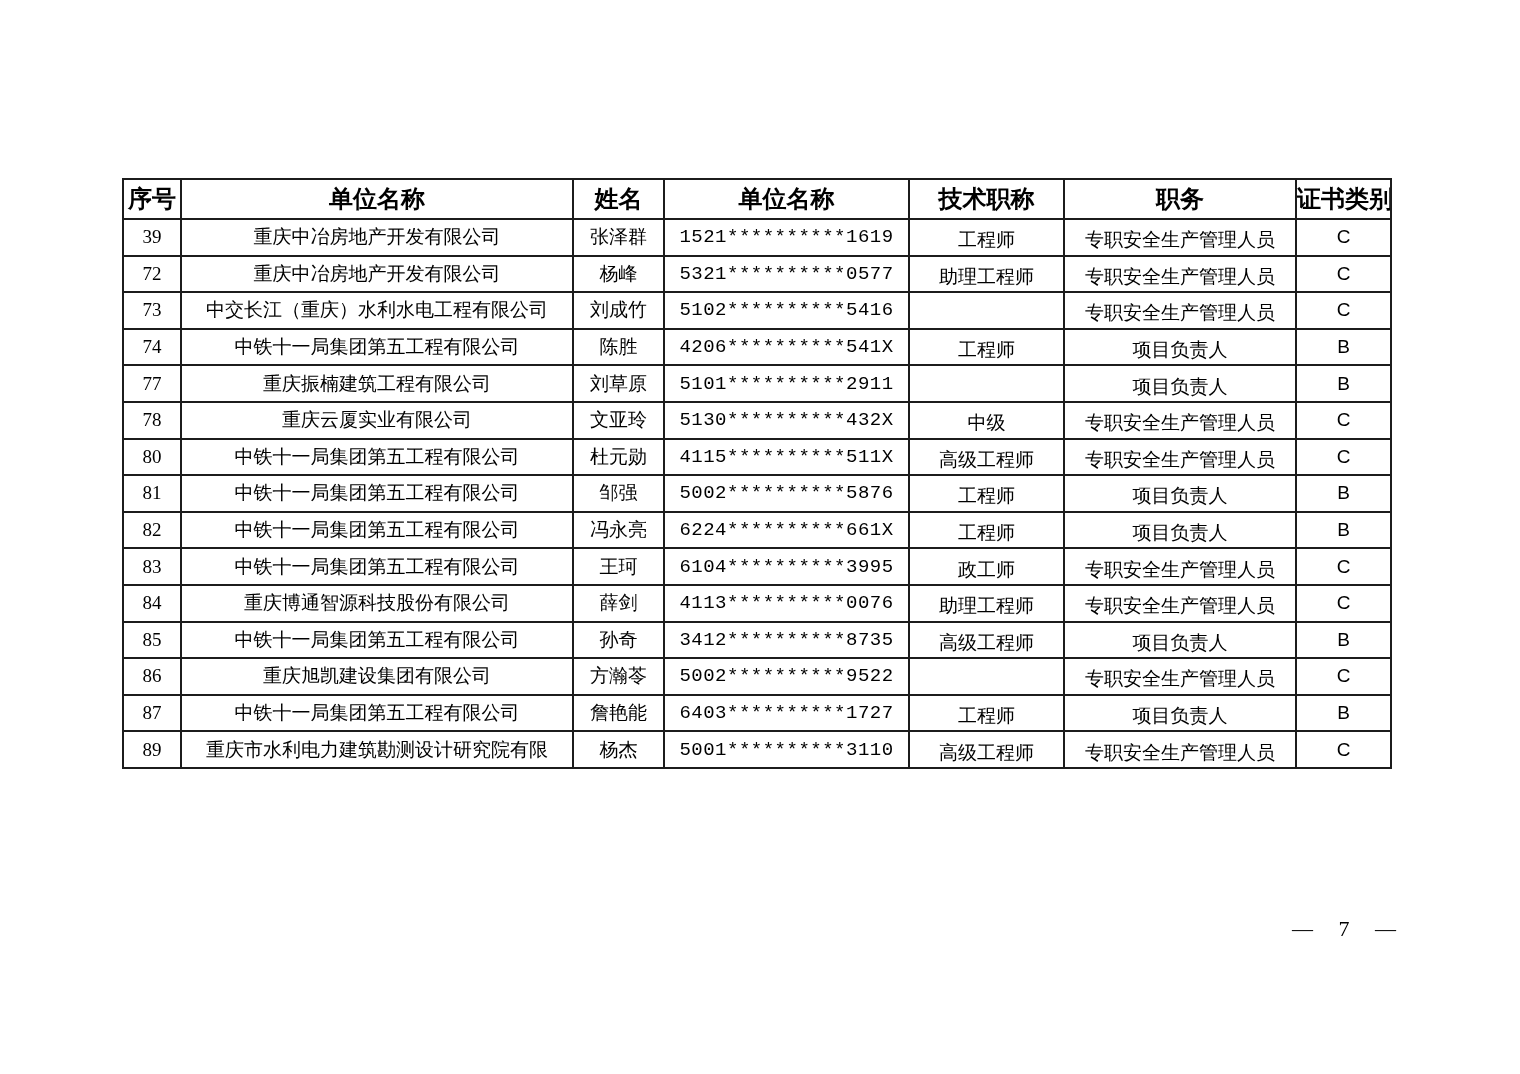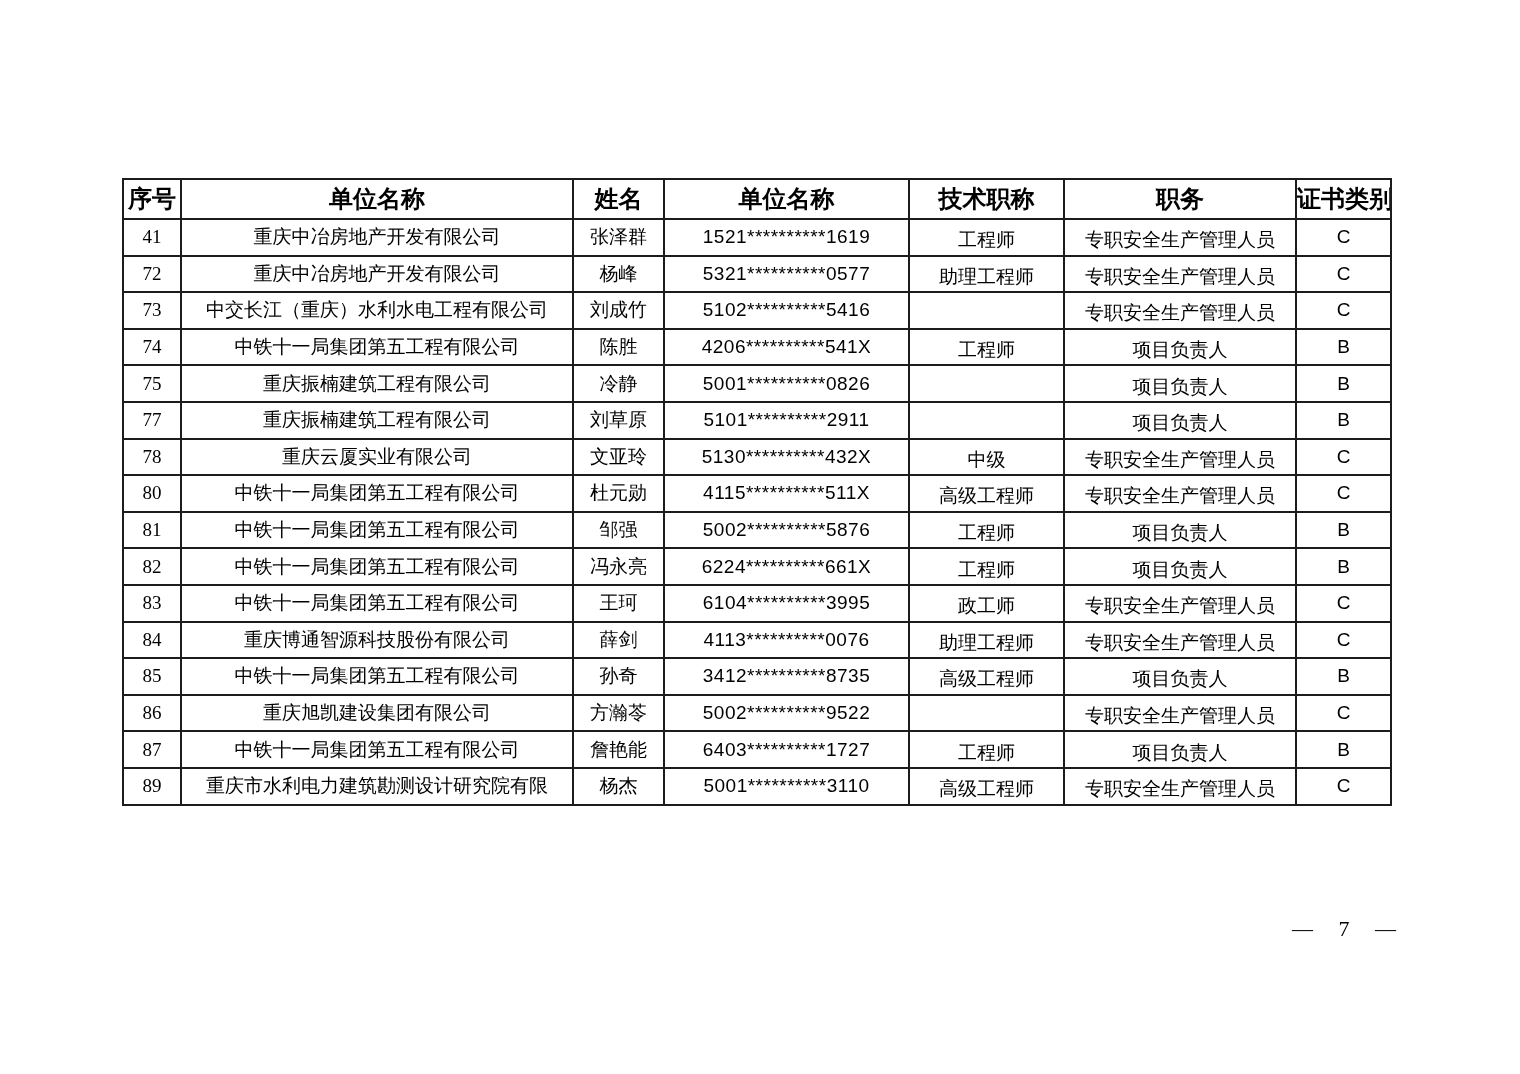--- a/index.html
+++ b/index.html
@@ -35,21 +35,21 @@
     vertical-align: middle;
   }
   table.roster td {
     height: 34.6px;
     font-size: 19px;
     text-align: center;
     vertical-align: middle;
   }
   td.col-no { font-size: 17px; }
   td.col-id {
-    font-family: Liberation Sans, sans-serif;
+    font-family: Liberation Mono, monospace;
     font-size: 19px;
     letter-spacing: 0.5px;
   }
   td.col-title, td.col-position {
     text-align: left;
     padding-left: 11px;
     margin-left: 28px;
   }
   .shift-down {
     position: relative;
@@ -93,21 +93,21 @@
         <th>单位名称</th>
         <th>姓名</th>
         <th>单位名称</th>
         <th>技术职称</th>
         <th>职务</th>
         <th>证书类别</th>
       </tr>
     </thead>
     <tbody id="table-body">
         <tr>
-      <td class="col-no">41</td>
+      <td class="col-no">39</td>
       <td class="col-company">重庆中冶房地产开发有限公司</td>
       <td class="col-name">张泽群</td>
       <td class="col-id">1521**********1619</td>
       <td class="col-title"><span class="shift-down">工程师</span></td>
       <td class="col-position"><span class="shift-down">专职安全生产管理人员</span></td>
       <td class="col-category">C</td>
     </tr>
         <tr>
       <td class="col-no">72</td>
       <td class="col-company">重庆中冶房地产开发有限公司</td>
@@ -129,29 +129,20 @@
         <tr>
       <td class="col-no">74</td>
       <td class="col-company">中铁十一局集团第五工程有限公司</td>
       <td class="col-name">陈胜</td>
       <td class="col-id">4206**********541X</td>
       <td class="col-title"><span class="shift-down">工程师</span></td>
       <td class="col-position"><span class="shift-down">项目负责人</span></td>
       <td class="col-category">B</td>
     </tr>
         <tr>
-      <td class="col-no">75</td>
-      <td class="col-company">重庆振楠建筑工程有限公司</td>
-      <td class="col-name">冷静</td>
-      <td class="col-id">5001**********0826</td>
-      <td class="col-title"><span class="shift-down"></span></td>
-      <td class="col-position"><span class="shift-down">项目负责人</span></td>
-      <td class="col-category">B</td>
-    </tr>
-        <tr>
       <td class="col-no">77</td>
       <td class="col-company">重庆振楠建筑工程有限公司</td>
       <td class="col-name">刘草原</td>
       <td class="col-id">5101**********2911</td>
       <td class="col-title"><span class="shift-down"></span></td>
       <td class="col-position"><span class="shift-down">项目负责人</span></td>
       <td class="col-category">B</td>
     </tr>
         <tr>
       <td class="col-no">78</td>

